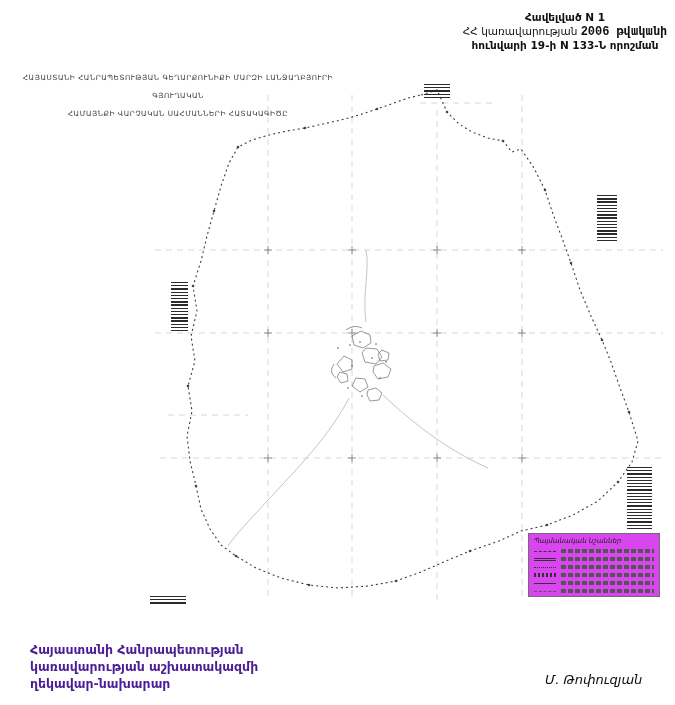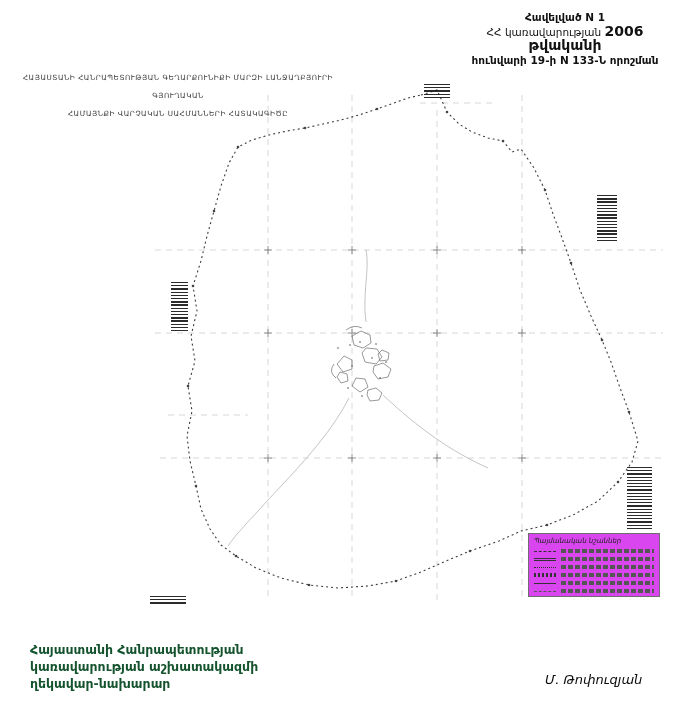--- a/index.html
+++ b/index.html
@@ -6,21 +6,21 @@
   .page{
     position:relative;width:675px;height:705px;background:#ffffff;
     font-family:"DejaVu Sans",sans-serif;color:#1a1a1a;overflow:hidden;
     margin:0 auto;
   }
   svg.map{position:absolute;left:0;top:0;}
 
   .appendix{position:absolute;left:460px;top:11px;width:210px;text-align:center;
     font-size:10.5px;line-height:13.5px;color:#111;}
   .appendix .l1{font-weight:bold;}
-  .appendix .b{font-weight:bold;font-size:14px;}
+  .appendix .b{font-weight:bold;font-size:12px;font-family:Liberation Mono, monospace;}
   .appendix .l3{font-weight:bold;}
 
   .doc-title{position:absolute;left:2px;top:69px;width:352px;text-align:center;
     font-size:7.2px;line-height:18px;letter-spacing:0.55px;color:#3c3c3c;}
 
   .microtext{position:absolute;
     background-image:repeating-linear-gradient(180deg,rgba(25,25,25,.92) 0 1.3px,rgba(255,255,255,0) 1.3px 3.2px);}
 
   .legend{position:absolute;left:528px;top:533px;width:132px;height:64px;
     border:1px solid #6e6e6e;background:#d946ef;padding:3px 5px;box-sizing:border-box;}
@@ -30,21 +30,21 @@
   .s1{border-top:1.5px dashed #333;}
   .s2{border-top:3px double #333;}
   .s3{border-top:1.5px dotted #333;}
   .s4{height:4px;background:repeating-linear-gradient(90deg,#333 0 2px,transparent 2px 4px);}
   .s5{border-top:1px solid #333;}
   .s6{border-top:1.5px dashed #555;}
   .bar{flex:1;height:3.5px;margin-left:5px;
     background:repeating-linear-gradient(90deg,#555 0 5px,transparent 5px 7px);}
 
   .signature{position:absolute;left:30px;top:641px;font-size:12.5px;font-weight:bold;
-    line-height:17px;color:#14532d;}
+    line-height:17px;color:#4c1d95;}
   .signer{position:absolute;left:545px;top:672px;font-size:13px;color:#0d0d0d;font-style:italic;}
 </style>
 </head>
 <body>
 
 <div class="page">
 
   <svg class="map" width="675" height="705" viewBox="0 0 675 705">
 
     <g stroke="#9a9a9a" stroke-width="0.7" stroke-dasharray="6 5" opacity="0.55" fill="none">

